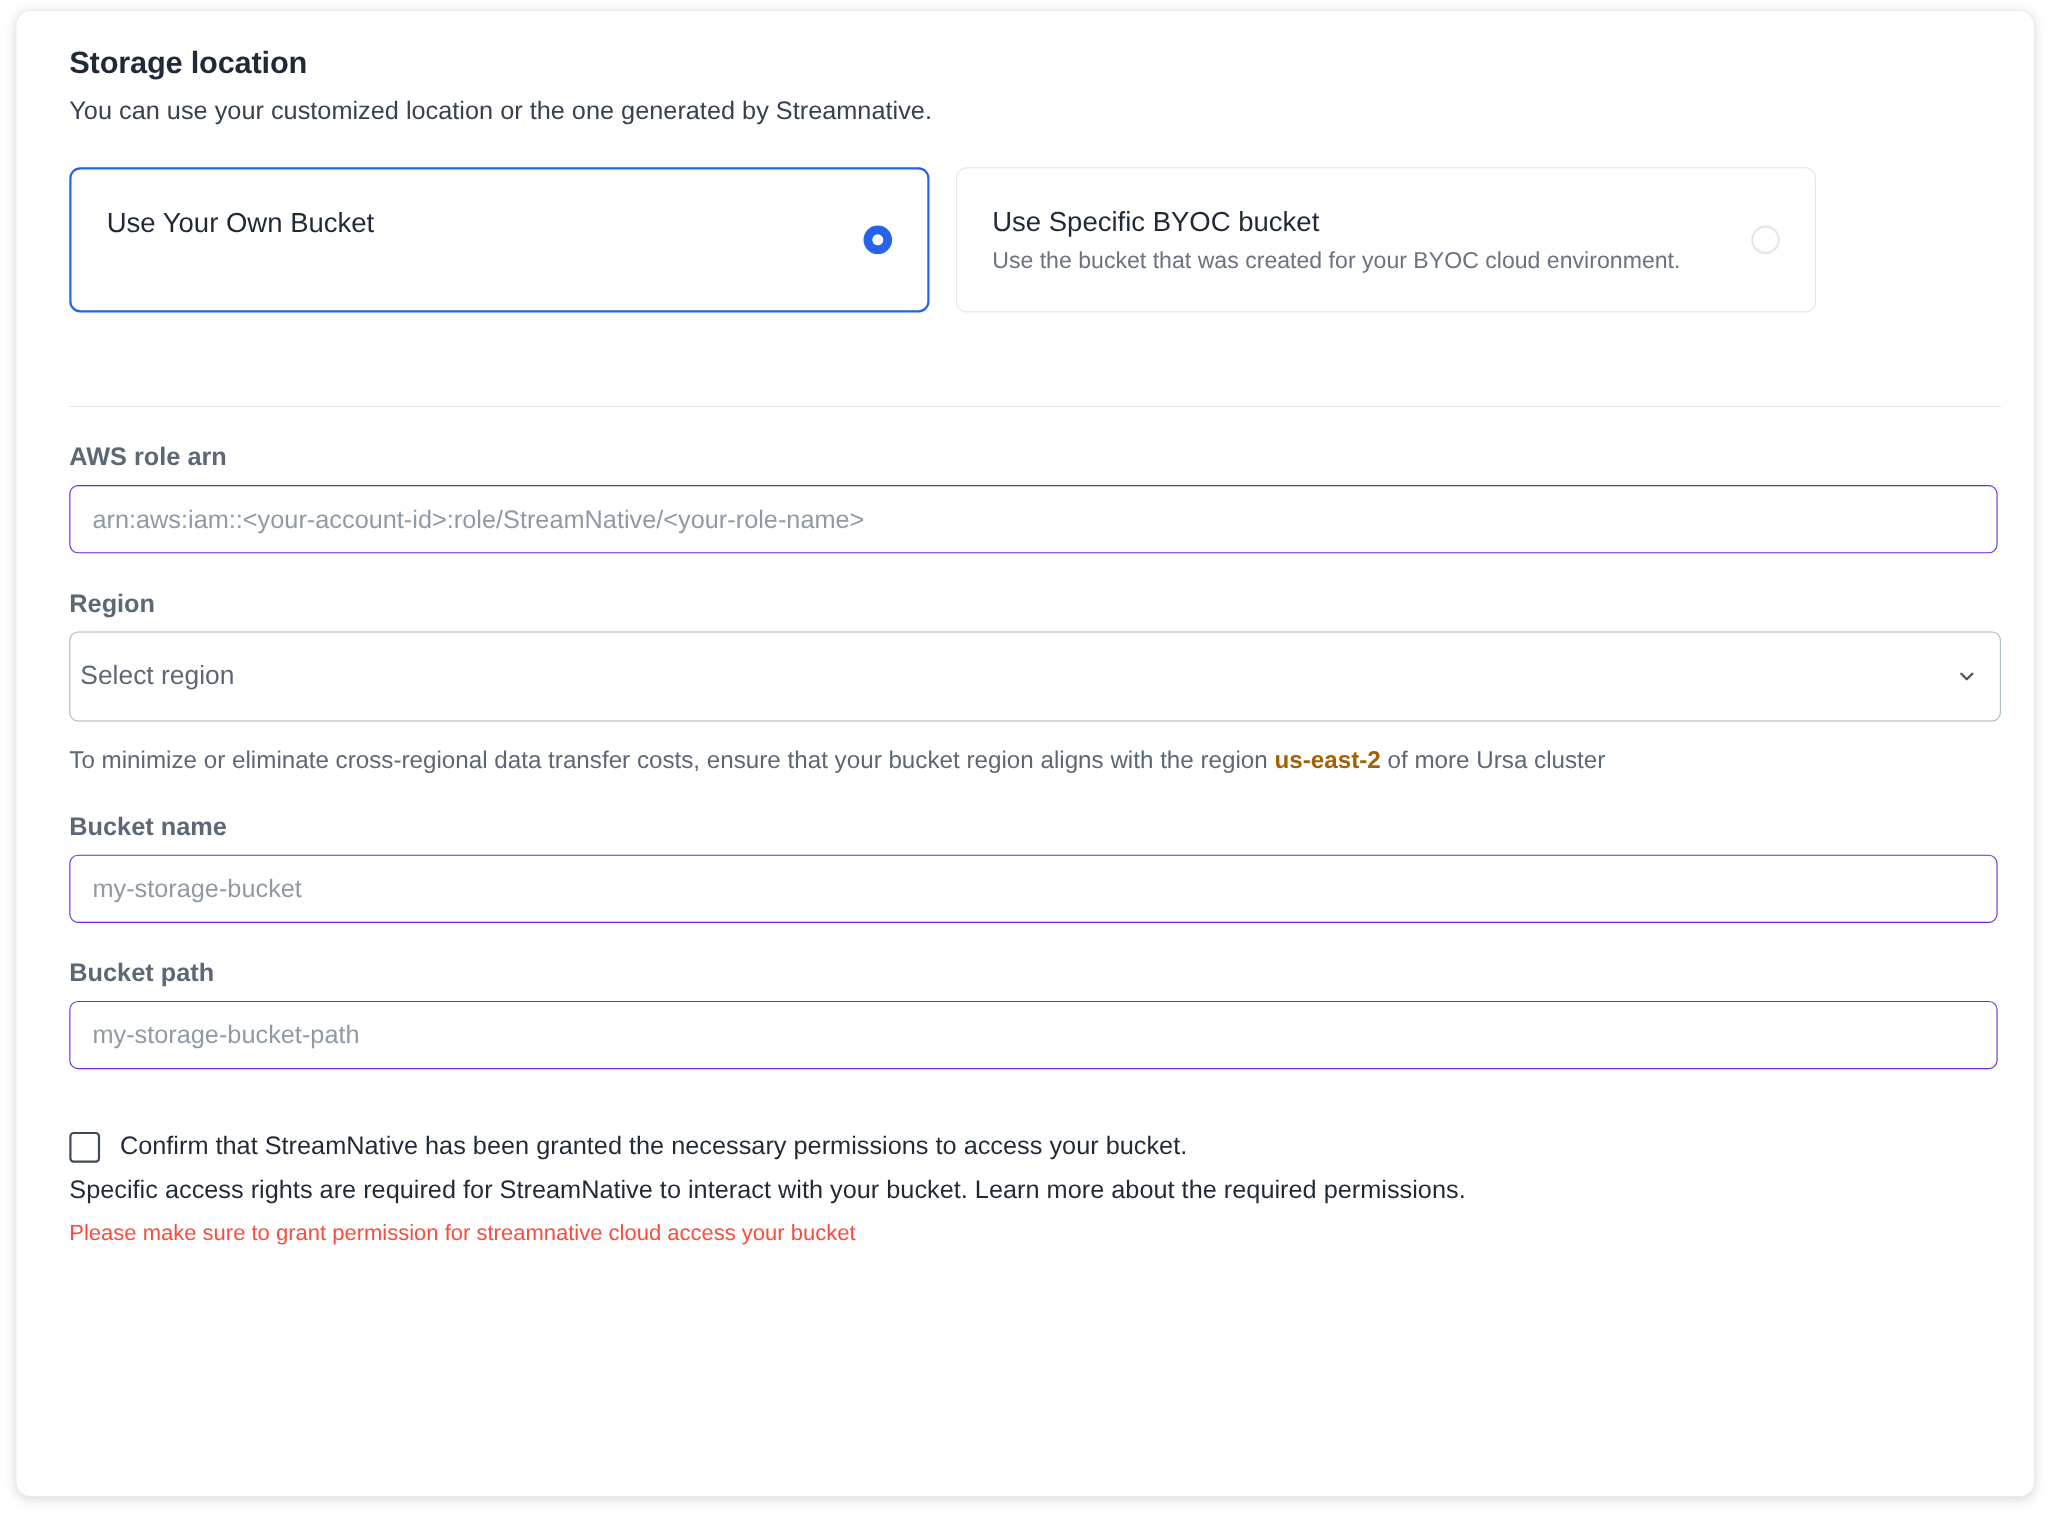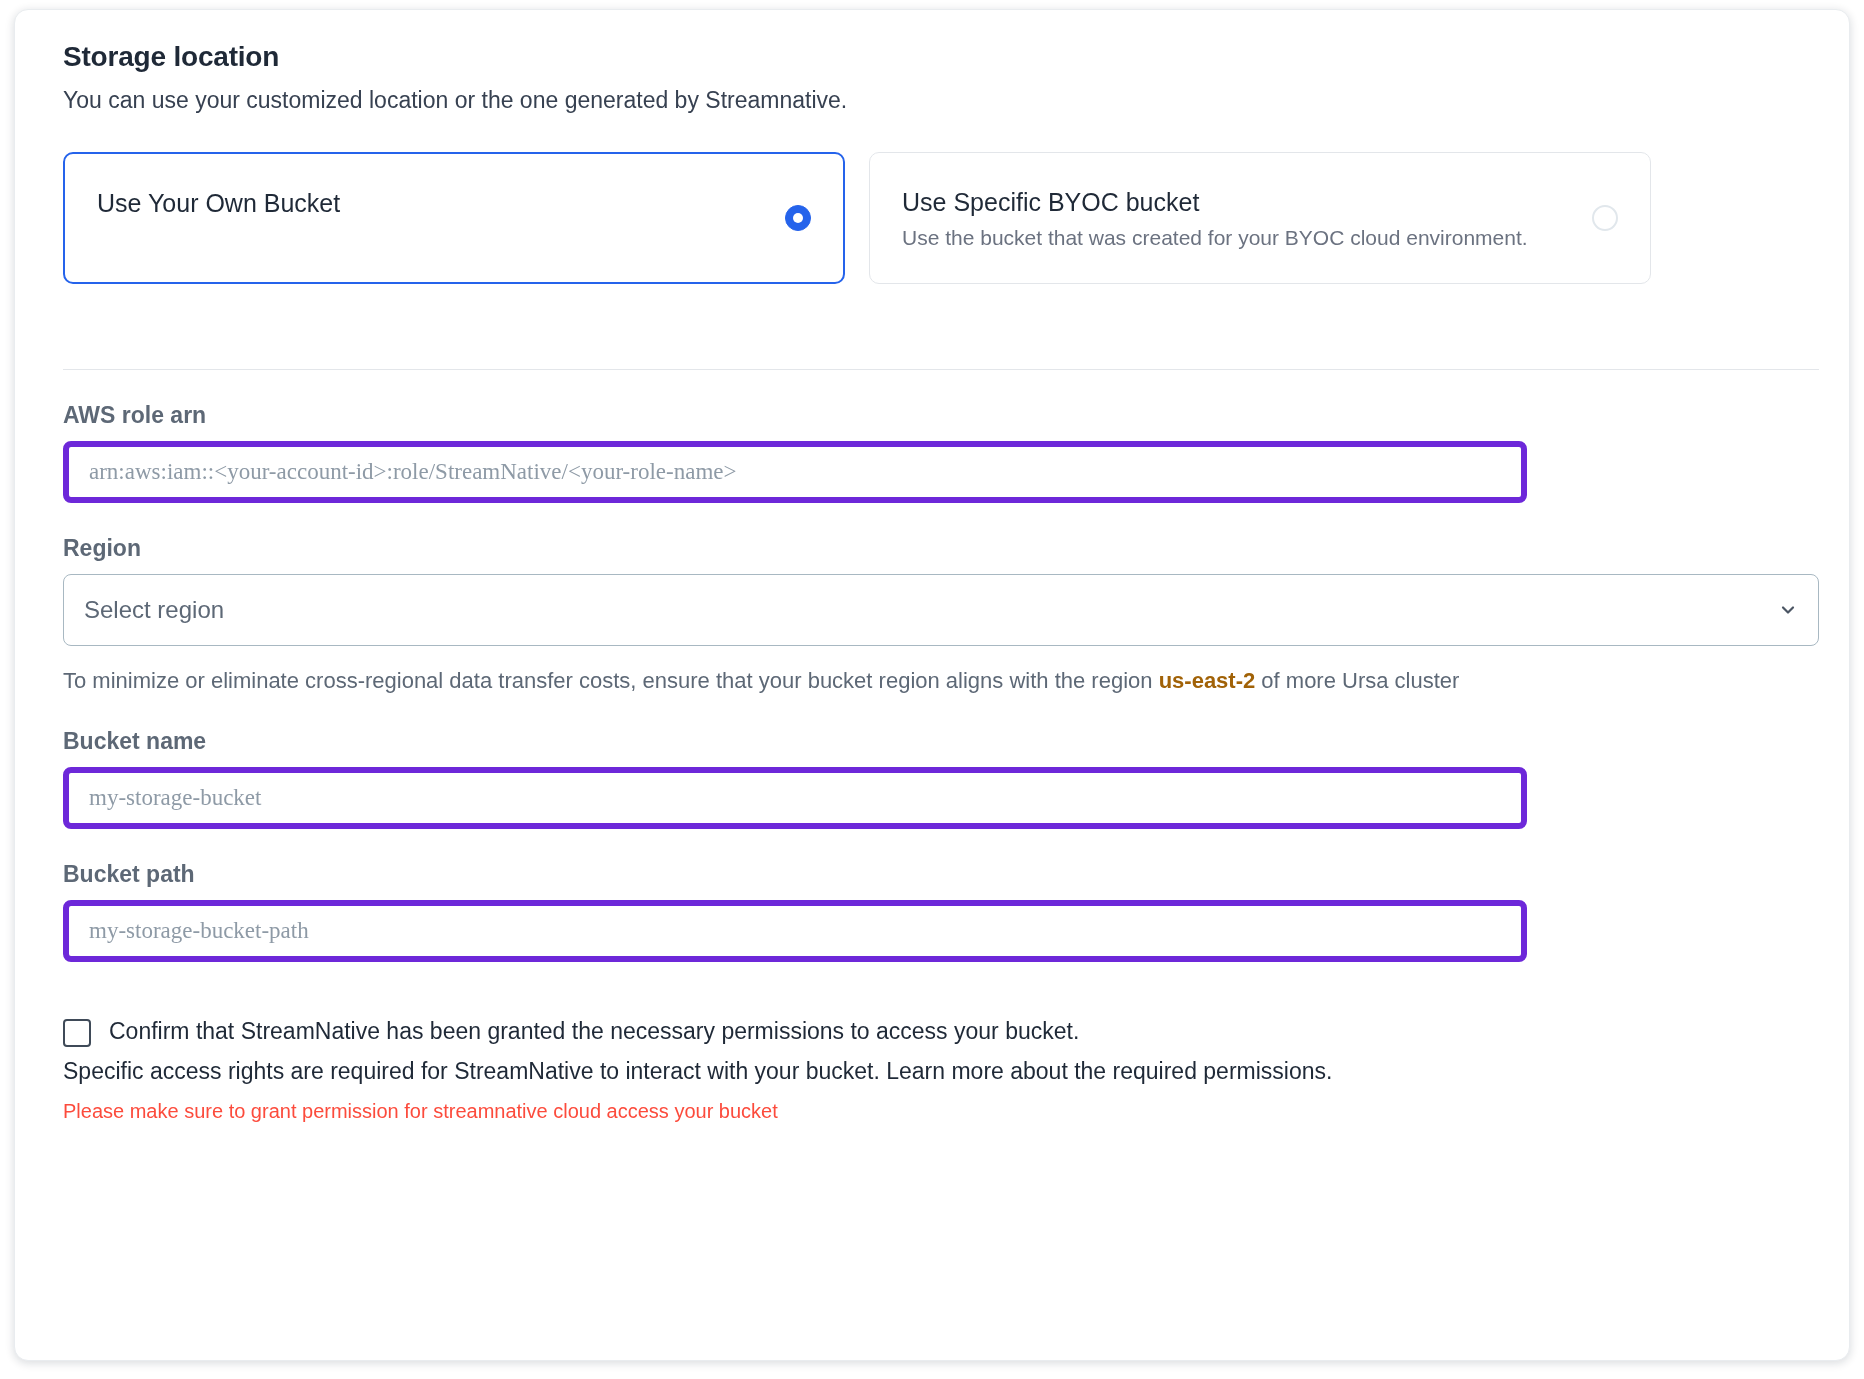--- a/index.html
+++ b/index.html
@@ -124,50 +124,50 @@
     margin-top: 32px;
   }
   .field-label {
     font-size: 23px;
     font-weight: bold;
     color: #5d6876;
     margin-bottom: 12px;
   }
   .text-input {
     box-sizing: border-box;
-    width: 1464px;
+    width: 1753px;
     height: 62px;
-    border: 6px solid #6d28d9;
+    border: 1px solid #6d28d9;
     border-radius: 8px;
     background: #ffffff;
-    font-family: Liberation Serif, serif;
+    font-family: Liberation Sans, sans-serif;
     font-size: 23px;
     color: #1f2937;
     padding: 0 20px;
     outline: none;
   }
   .text-input::placeholder {
     color: #8e9aa6;
     opacity: 1;
   }
 
   .select-wrap {
     position: relative;
     width: 1756px;
   }
   .select-box {
     box-sizing: border-box;
     width: 1756px;
-    height: 72px;
+    height: 82px;
     border: 1px solid #a8b8c2;
     border-radius: 8px;
     background: #ffffff;
     display: flex;
     align-items: center;
-    padding: 0 20px;
+    padding: 0 9px;
     cursor: pointer;
   }
   .select-value {
     font-size: 24px;
     color: #5d6876;
   }
   .chevron {
     position: absolute;
     right: 22px;
     top: 50%;

